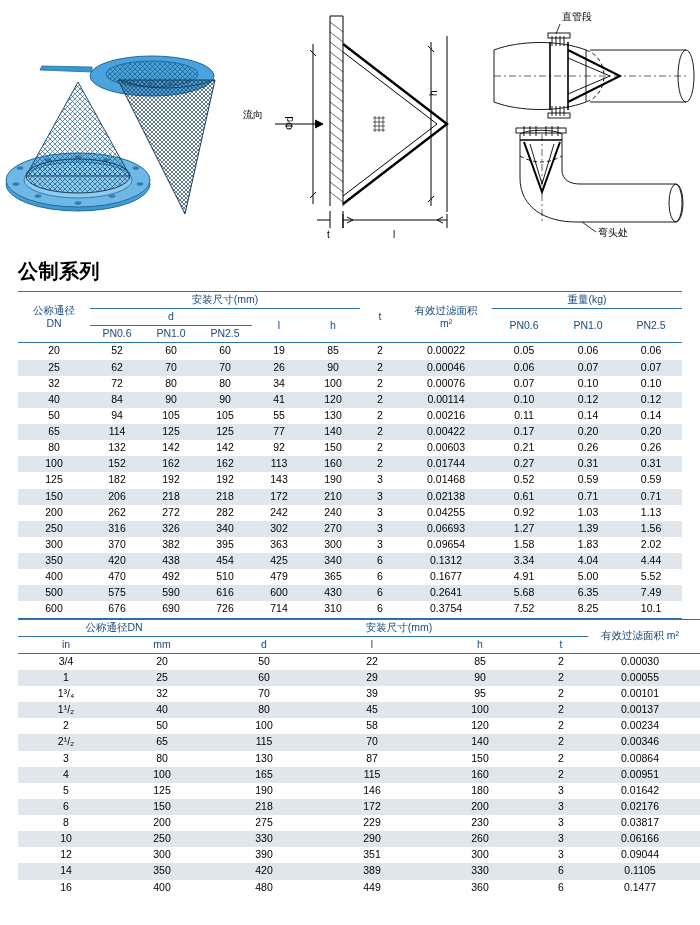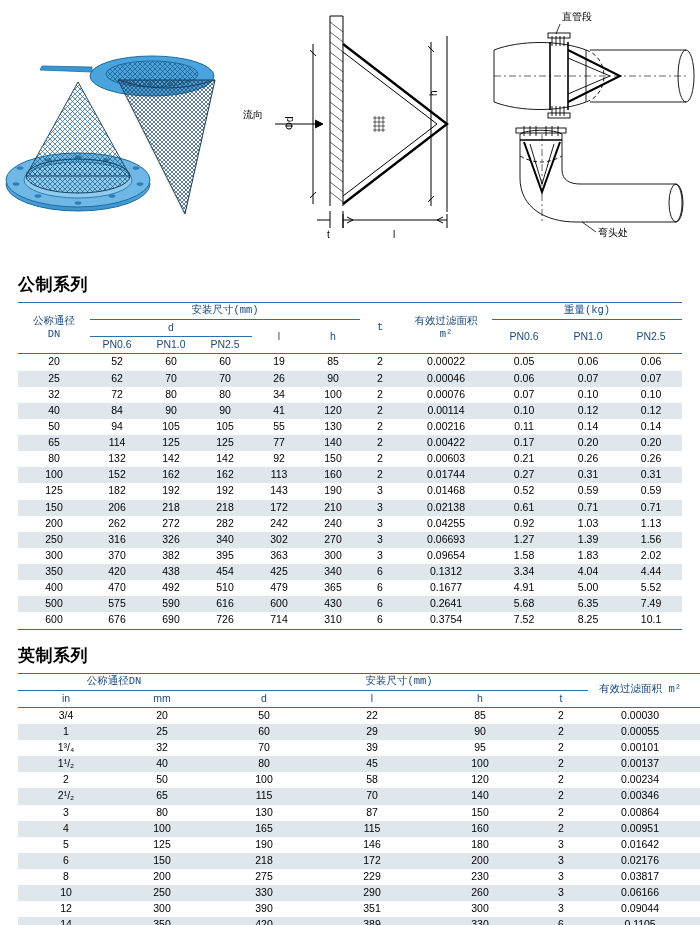--- a/index.html
+++ b/index.html
@@ -32,23 +32,23 @@
   .fig {
     position: absolute;
   }
   .fig-label {
     font-size: 10px;
     fill: #000;
   }
 
   
   h2.section-title {
-    font-size: 17px;
+    font-size: 20px;
     font-weight: bold;
-    margin: 21px 0 6px 18px;
+    margin: 6px 0 6px 18px;
     letter-spacing: 0.5px;
   }
 
   
   table.spec {
     border-collapse: collapse;
     width: 664px;
     margin: 0 0 0 18px;
     font-size: 10.5px;
     table-layout: fixed;
@@ -58,21 +58,20 @@
     vertical-align: middle;
     padding: 1px 0 2px 0;
     font-weight: normal;
     line-height: 1.25;
   }
   table.spec thead th {
     color: #1a4a7a;
   }
   .rule-top {
     border-top: 1.6px solid #2d6fa8;
-    font-family: Liberation Mono, monospace;
   }
   .rule-bot {
     border-bottom: 1.6px solid #2d6fa8;
   }
 
   tbody tr.alt td {
     background: #dfe6ec;
   }
   tbody td {
     color: #000;
@@ -514,21 +513,20 @@
           <td>310</td>
           <td>6</td>
           <td>0.3754</td>
           <td>7.52</td>
           <td>8.25</td>
           <td>10.1</td>
         </tr>
       </tbody>
   </table>
 
-  <h2 class="section-title" style="margin-top:14px;">英制系列</h2>
 
   <table class="spec">
     <colgroup>
       <col style="width:96px">
         <col style="width:96px">
       <col style="width:108px">
         <col style="width:108px">
         <col style="width:108px">
         <col style="width:54px">
       <col style="width:104px">

